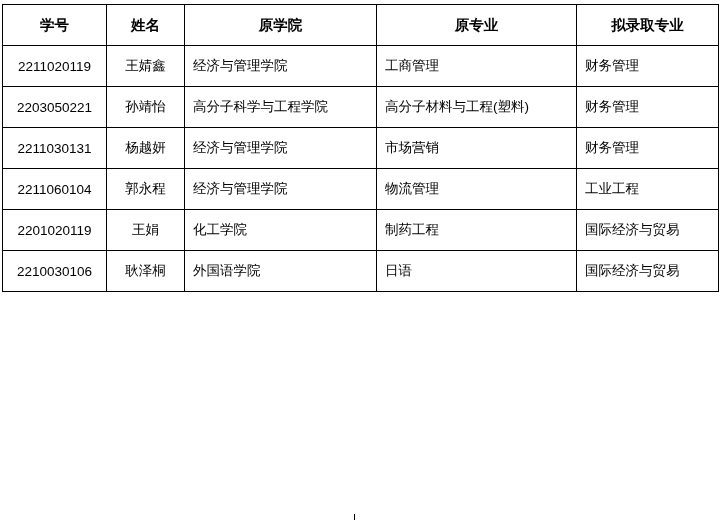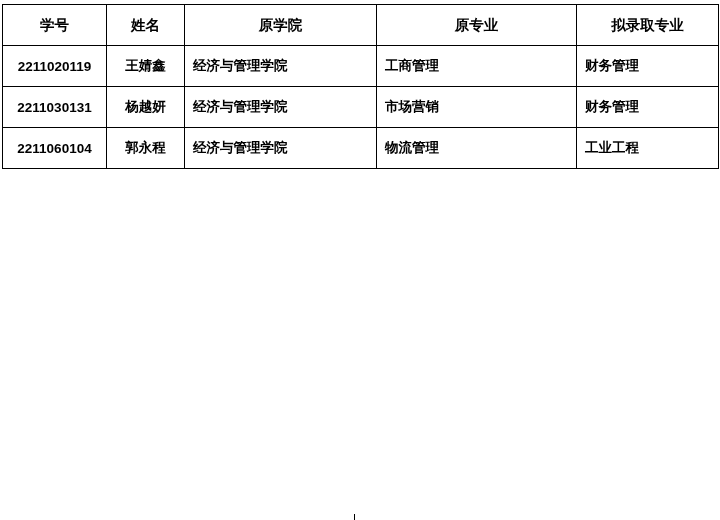--- a/index.html
+++ b/index.html
@@ -37,21 +37,21 @@
     overflow: hidden;
     white-space: nowrap;
   }
   table.roster th {
     font-weight: bold;
     text-align: center;
     font-size: 14.5px;
   }
   table.roster td {
     text-align: left;
-    font-weight: bold;
+    font-weight: normal;
   }
   table.roster td.c-id,
   table.roster td.c-name {
     text-align: center;
   }
   col.w-id     { width: 104px; }
   col.w-name   { width: 78px; }
   col.w-school { width: 192px; }
   col.w-major  { width: 200px; }
   col.w-target { width: 142px; }
@@ -88,31 +88,52 @@
     </thead>
     <tbody>
       <tr>
         <td class="c-id">2211020119</td>
         <td class="c-name">王婧鑫</td>
         <td>经济与管理学院</td>
         <td>工商管理</td>
         <td>财务管理</td>
       </tr>
       <tr>
+        <td class="c-id">2203050221</td>
+        <td class="c-name">孙靖怡</td>
+        <td>高分子科学与工程学院</td>
+        <td>高分子材料与工程(塑料)</td>
+        <td>财务管理</td>
+      </tr>
+      <tr>
         <td class="c-id">2211030131</td>
         <td class="c-name">杨越妍</td>
         <td>经济与管理学院</td>
         <td>市场营销</td>
         <td>财务管理</td>
       </tr>
       <tr>
         <td class="c-id">2211060104</td>
         <td class="c-name">郭永程</td>
         <td>经济与管理学院</td>
         <td>物流管理</td>
         <td>工业工程</td>
       </tr>
+      <tr>
+        <td class="c-id">2201020119</td>
+        <td class="c-name">王娟</td>
+        <td>化工学院</td>
+        <td>制药工程</td>
+        <td>国际经济与贸易</td>
+      </tr>
+      <tr>
+        <td class="c-id">2210030106</td>
+        <td class="c-name">耿泽桐</td>
+        <td>外国语学院</td>
+        <td>日语</td>
+        <td>国际经济与贸易</td>
+      </tr>
     </tbody>
   </table>
 
   <div class="footer-tick"></div>
 
 </div>
 
 </body></html>

